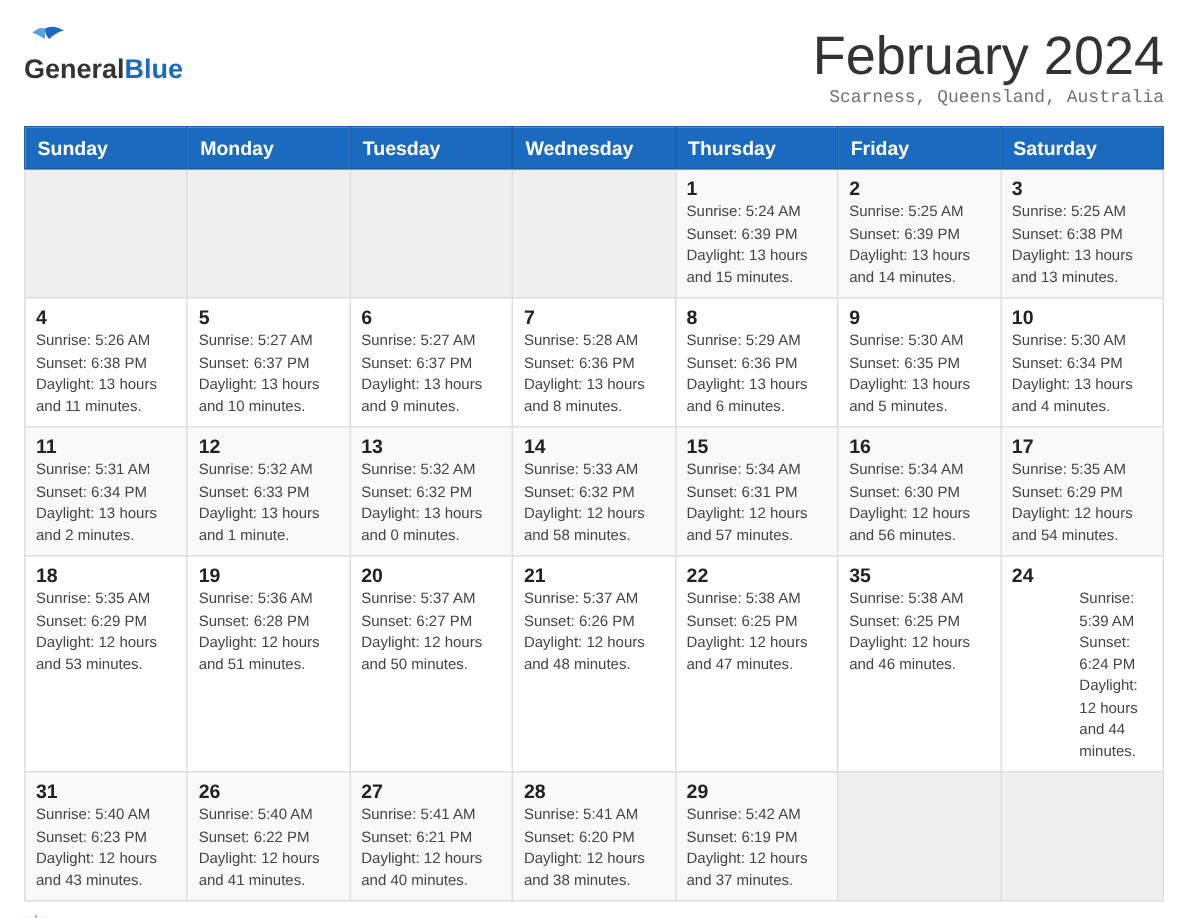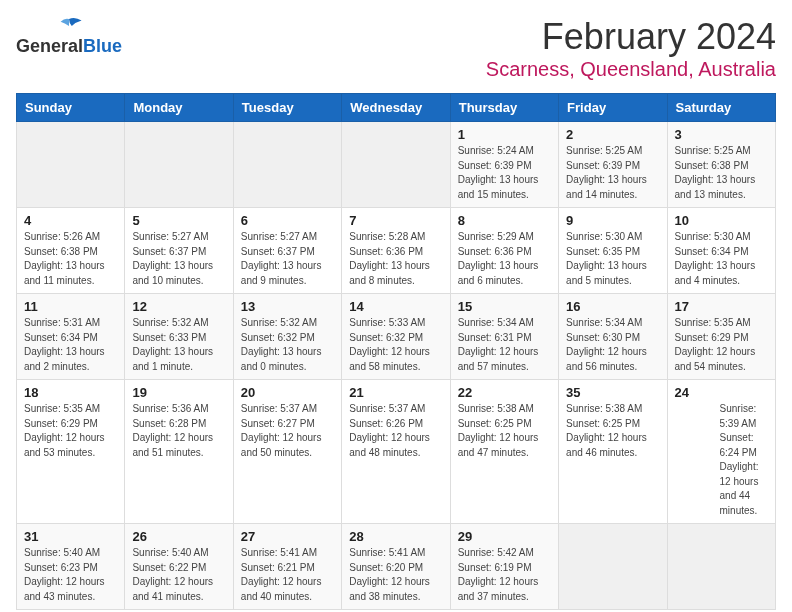--- a/index.html
+++ b/index.html
@@ -37,22 +37,23 @@
     }
     .title-section {
       text-align: right;
     }
     .main-title {
       font-size: 36px;
       font-weight: normal;
       color: #333;
     }
     .subtitle {
-      font-size: 20px;
-      color: #be185d;
+      font-size: 12px;
+      color: #737373;
+      font-family: Liberation Mono, monospace;
     }
     .calendar {
       width: 100%;
       border-collapse: collapse;
       border: 1px solid #8b5cf6;
     }
     .calendar th {
       background-color: #1a6abf;
       color: #fff;
       text-align: left;
@@ -103,21 +104,21 @@
     .footer-sun-icon {
       width: 16px;
       height: 16px;
     }
   </style>
 </head>
 <body>
 
 <div class="header-section">
   <div class="logo">
-    <div style="display:flex;flex-direction:column;align-items:center;">
+    <div style="display:flex;flex-direction:column;">
       <svg class="logo-bird" viewBox="0 0 40 28">
         <path d="M20,4 Q28,0 38,6 Q30,8 24,14 Q20,10 20,4Z" fill="#1a6abf"></path>
         <path d="M20,4 Q14,2 8,8 Q14,10 20,14 Q20,10 20,4Z" fill="#5ba3e0"></path>
       </svg>
       <div style="display:flex;gap:0;">
         <span class="logo-text-general">General</span>
           <span class="logo-text-blue">Blue</span>
       </div>
     </div>
   </div>

